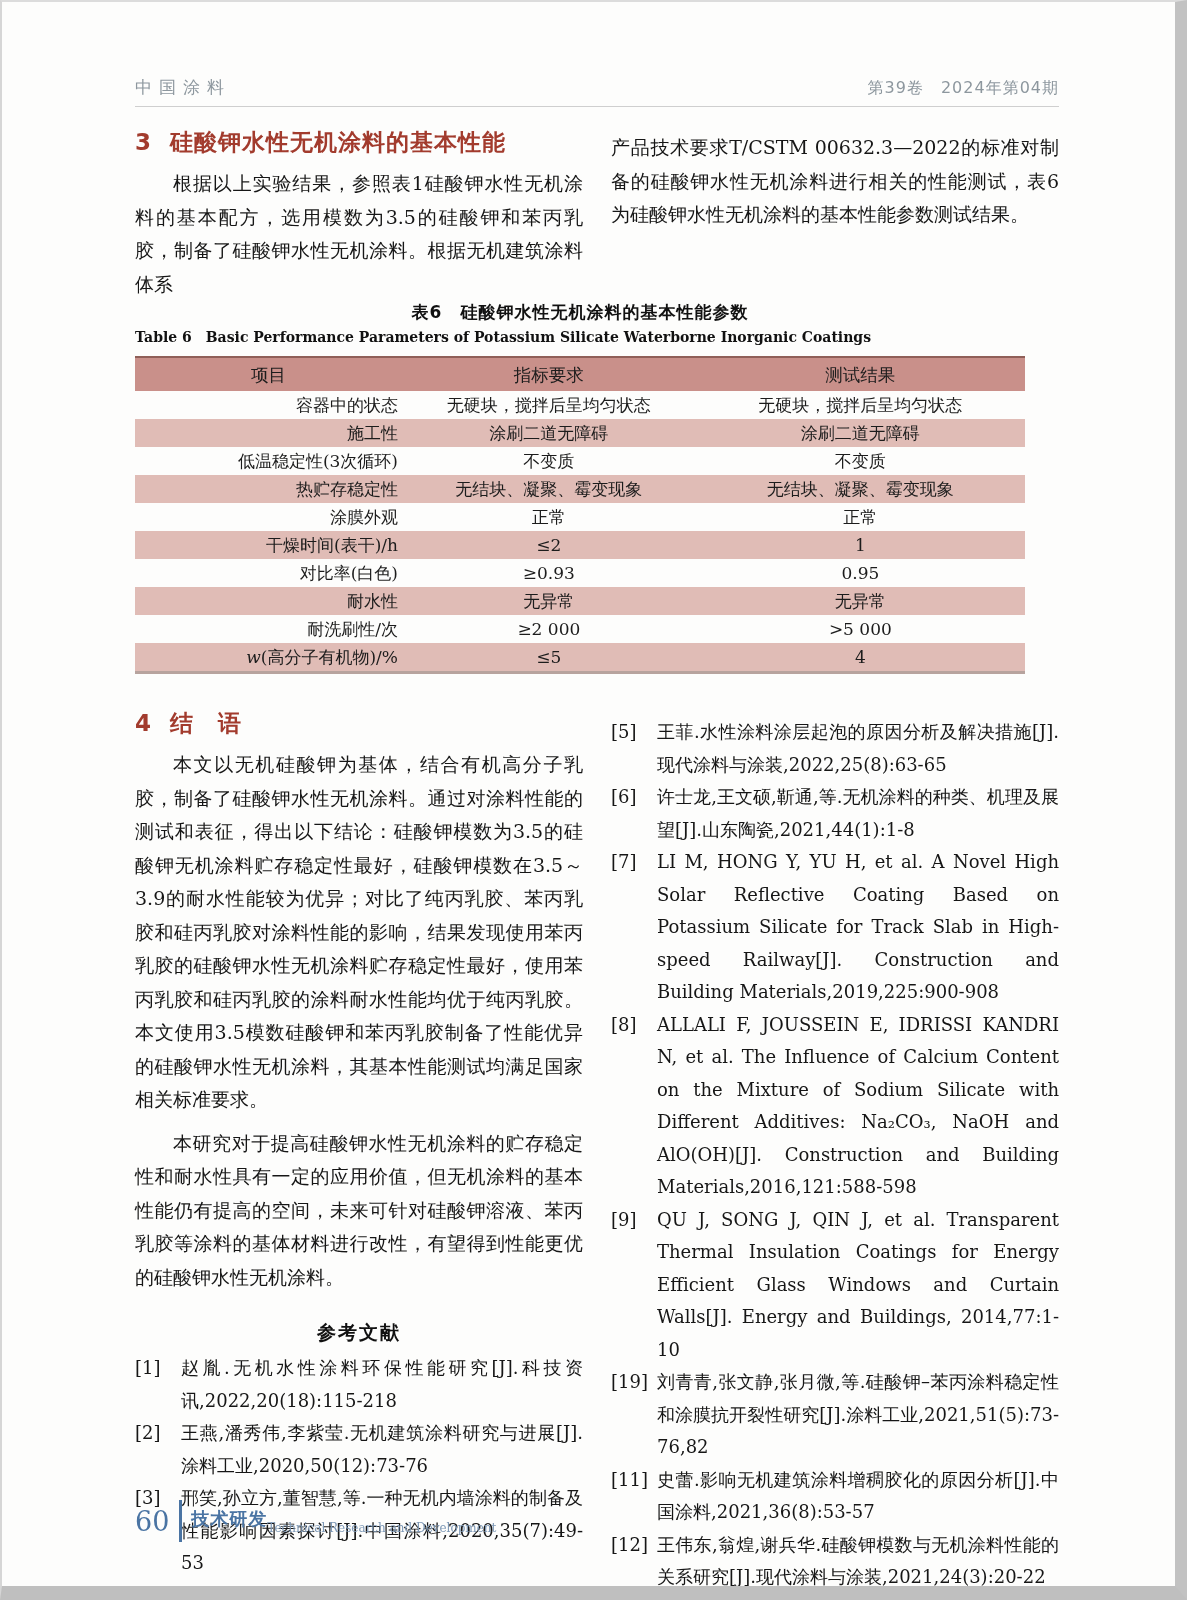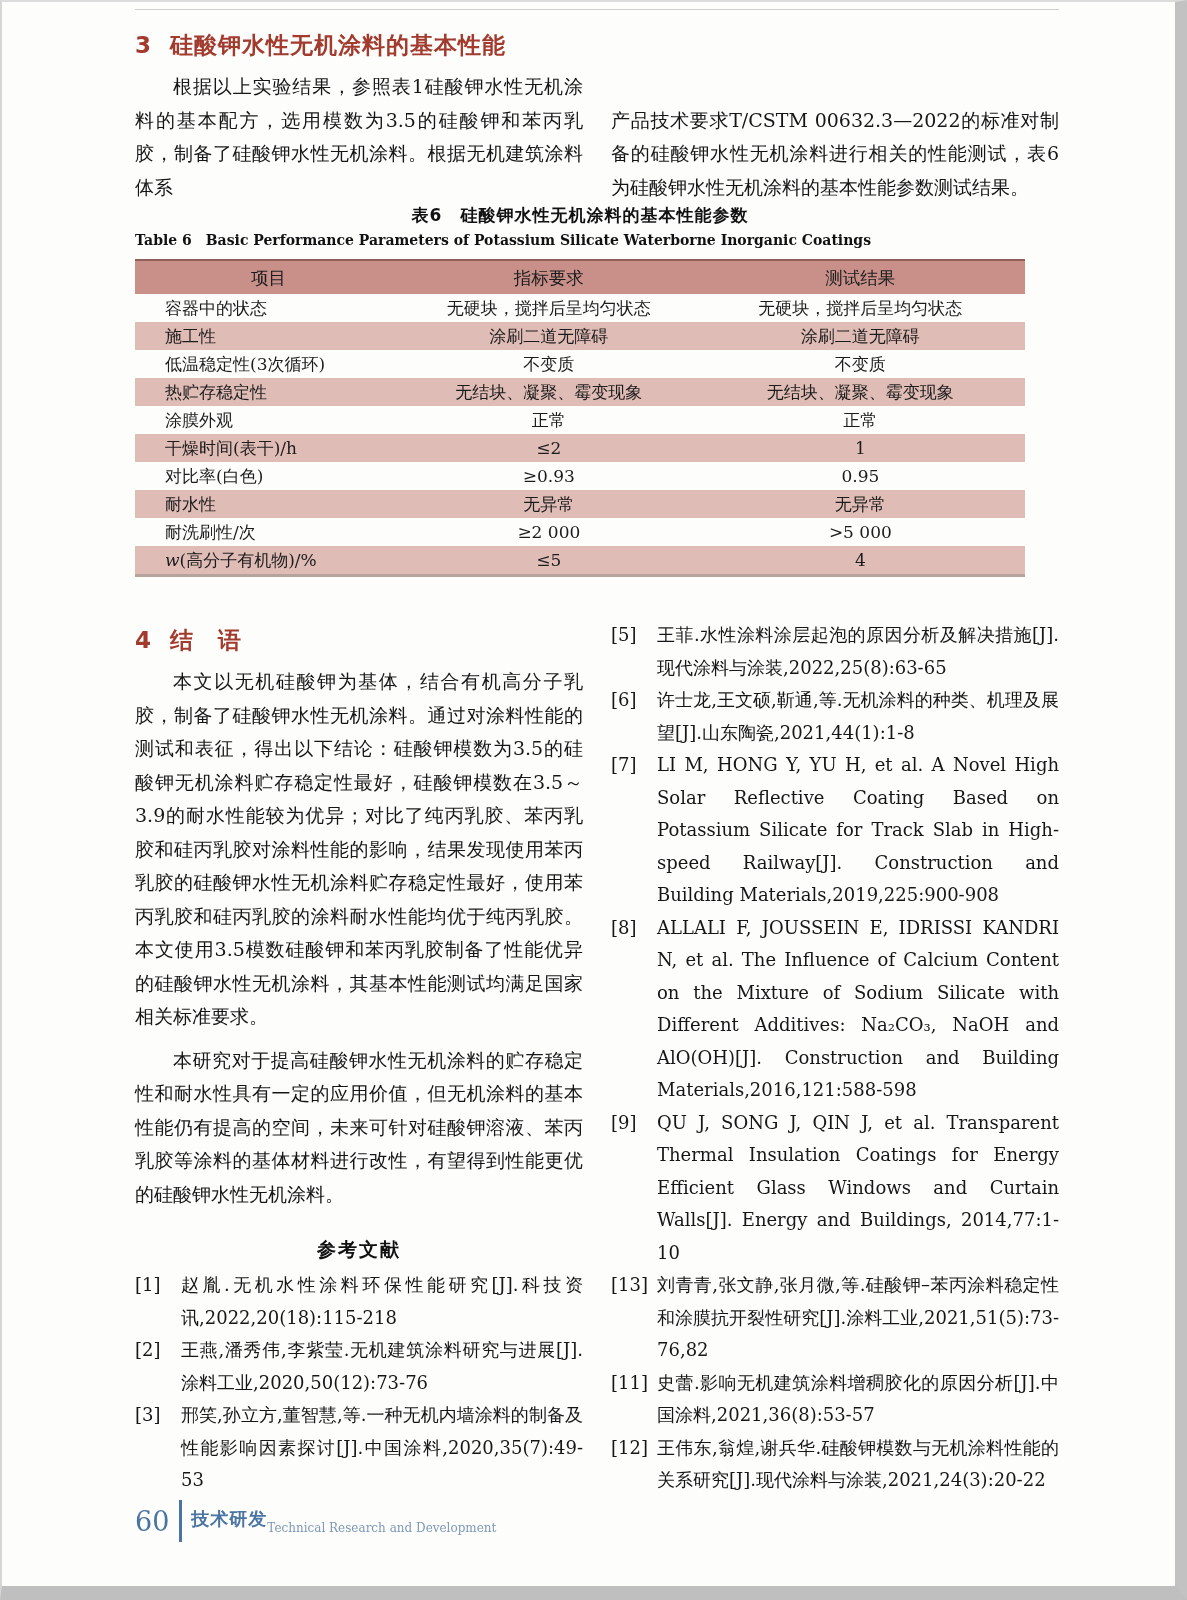--- a/index.html
+++ b/index.html
@@ -15,40 +15,40 @@
     box-sizing:content-box;
     overflow:hidden;
   }
   .content{padding:0 116px 0 133px;}
   
   .runhead{display:flex;justify-content:space-between;align-items:flex-end;padding-top:74px;}
   .journal-name{color:#8d979e;font-size:17px;letter-spacing:7px;font-family:"DejaVu Sans","Liberation Sans",sans-serif;}
   .issue-info{color:#8d979e;font-size:16px;letter-spacing:1px;font-family:"DejaVu Sans","Liberation Sans",sans-serif;}
   .head-rule{border:none;border-top:1.5px solid #cfcfcf;margin:7px 0 0 0;}
   
-  .two-col{display:flex;gap:28px;align-items:flex-end;}
+  .two-col{display:flex;gap:28px;}
   .col{width:448px;}
   
   .sec-heading{margin:20px 0 0 0;color:#a23b2d;font-size:23px;line-height:30px;font-weight:bold;
     font-family:"DejaVu Sans","Liberation Sans",sans-serif;letter-spacing:1px;}
   .sec-heading .sec-num{margin-right:18px;}
   .para{margin:10px 0 0 0;font-size:19px;line-height:33.5px;color:#161616;text-align:justify;}
   .para.indent{text-indent:2em;}
   .col-right-first{margin-top:24px;}
   
   .tablewrap{width:890px;}
   .ttitle-cn{font-size:17px;font-weight:bold;text-align:center;color:#111;
     font-family:"DejaVu Sans","Liberation Sans",sans-serif;letter-spacing:1px;}
   .ttitle-en{font-size:14px;font-weight:bold;text-align:left;color:#111;margin-top:5px;
     font-family:"DejaVu Serif","Liberation Serif",serif;}
   table.perf{border-collapse:collapse;width:100%;margin-top:9px;border-top:2px solid #8f5f58;border-bottom:3px solid #b7a39e;}
   table.perf th{background:#c9908a;font-weight:normal;font-size:17.5px;color:#1c1c1c;height:31px;
     font-family:"DejaVu Serif","Liberation Serif",serif;}
   table.perf td{font-size:17px;color:#1c1c1c;height:28px;text-align:center;padding:0 4px;}
-  table.perf td:first-child{text-align:left;padding-left:30px;}
+  table.perf td:first-child{text-align:right;padding-left:30px;}
   table.perf th:nth-child(1){width:30%;}
   table.perf th:nth-child(2){width:33%;}
   table.perf th:nth-child(3){width:37%;}
   table.perf tbody tr:nth-child(even){background:#e0bcb6;}
   table.perf i{font-family:"DejaVu Serif","Liberation Serif",serif;}
   
   .refs-heading{margin:26px 0 4px 0;text-align:center;font-size:19px;font-weight:bold;color:#111;
     font-family:"DejaVu Sans","Liberation Sans",sans-serif;letter-spacing:2px;}
   ul.refs{list-style:none;margin:6px 0 0 0;padding:0;}
   li.ref{display:flex;font-size:18px;line-height:32.5px;color:#161616;margin:0;}
@@ -62,20 +62,24 @@
   .footer-cn{font-size:18px;font-weight:bold;color:#4a74a3;letter-spacing:1px;
     font-family:"DejaVu Sans","Liberation Sans",sans-serif;}
   .footer-en{font-size:12px;color:#7d98b6;margin-top:14px;font-family:"DejaVu Serif","Liberation Serif",serif;}
 </style>
 </head>
 <body>
 
 <div class="sheet">
   <div class="content">
 
+    <div class="runhead">
+      <span class="journal-name">中国涂料</span>
+      <span class="issue-info">第39卷　2024年第04期</span>
+    </div>
     <hr class="head-rule">
 
     <div class="two-col">
       <div class="col">
         <h2 class="sec-heading"><span class="sec-num">3</span><span>硅酸钾水性无机涂料的基本性能</span></h2>
         <p class="para indent">根据以上实验结果，参照表1硅酸钾水性无机涂料的基本配方，选用模数为3.5的硅酸钾和苯丙乳胶，制备了硅酸钾水性无机涂料。根据无机建筑涂料体系</p>
       </div>
       <div class="col">
         <p class="para col-right-first">产品技术要求T/CSTM 00632.3—2022的标准对制备的硅酸钾水性无机涂料进行相关的性能测试，表6为硅酸钾水性无机涂料的基本性能参数测试结果。</p>
       </div>
@@ -184,21 +188,21 @@
             </li>
             <li class="ref">
               <span class="ref-label">[8]</span>
               <span class="ref-text">ALLALI F, JOUSSEIN E, IDRISSI KANDRI N, et al. The Influence of Calcium Content on the Mixture of Sodium Silicate with Different Additives: Na₂CO₃, NaOH and AlO(OH)[J]. Construction and Building Materials,2016,121:588-598</span>
             </li>
             <li class="ref">
               <span class="ref-label">[9]</span>
               <span class="ref-text">QU J, SONG J, QIN J, et al. Transparent Thermal Insulation Coatings for Energy Efficient Glass Windows and Curtain Walls[J]. Energy and Buildings, 2014,77:1-10</span>
             </li>
             <li class="ref">
-              <span class="ref-label">[13]</span>
+              <span class="ref-label">[19]</span>
               <span class="ref-text">刘青青,张文静,张月微,等.硅酸钾–苯丙涂料稳定性和涂膜抗开裂性研究[J].涂料工业,2021,51(5):73-76,82</span>
             </li>
             <li class="ref">
               <span class="ref-label">[11]</span>
               <span class="ref-text">史蕾.影响无机建筑涂料增稠胶化的原因分析[J].中国涂料,2021,36(8):53-57</span>
             </li>
             <li class="ref">
               <span class="ref-label">[12]</span>
               <span class="ref-text">王伟东,翁煌,谢兵华.硅酸钾模数与无机涂料性能的关系研究[J].现代涂料与涂装,2021,24(3):20-22</span>
             </li>

